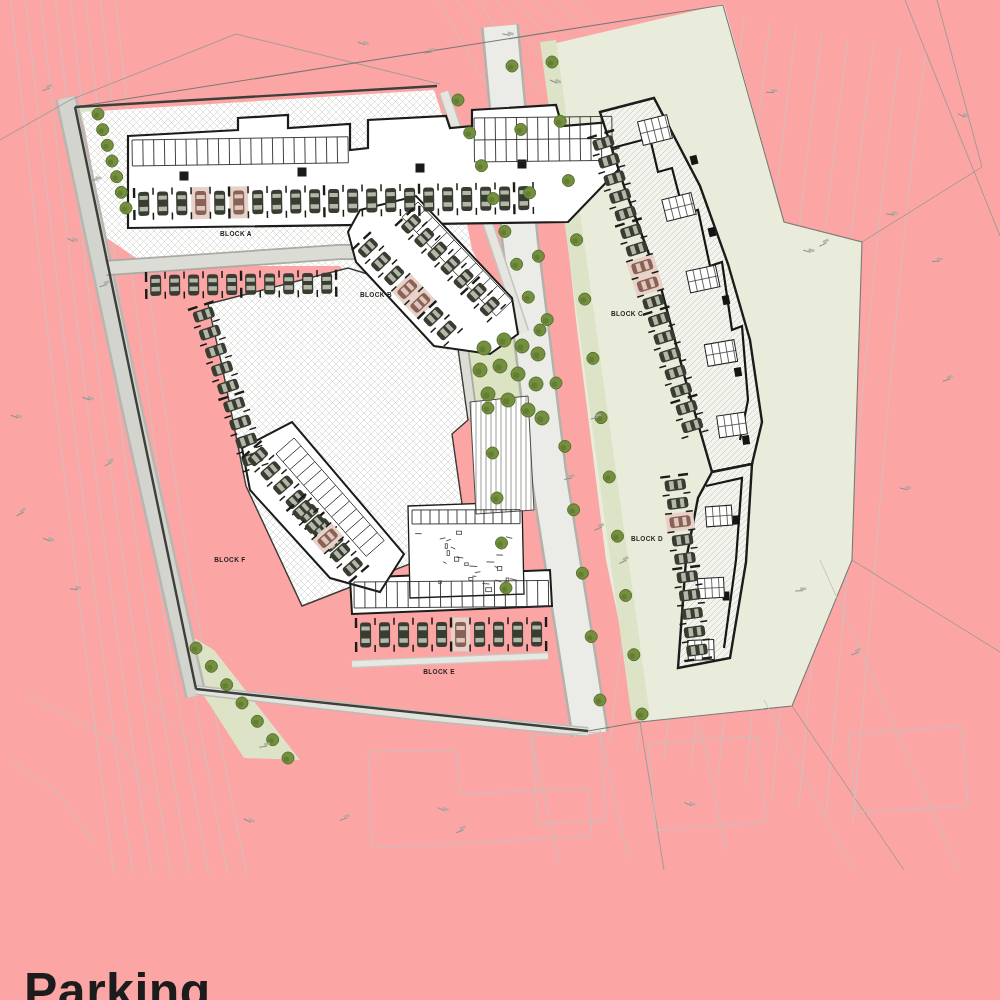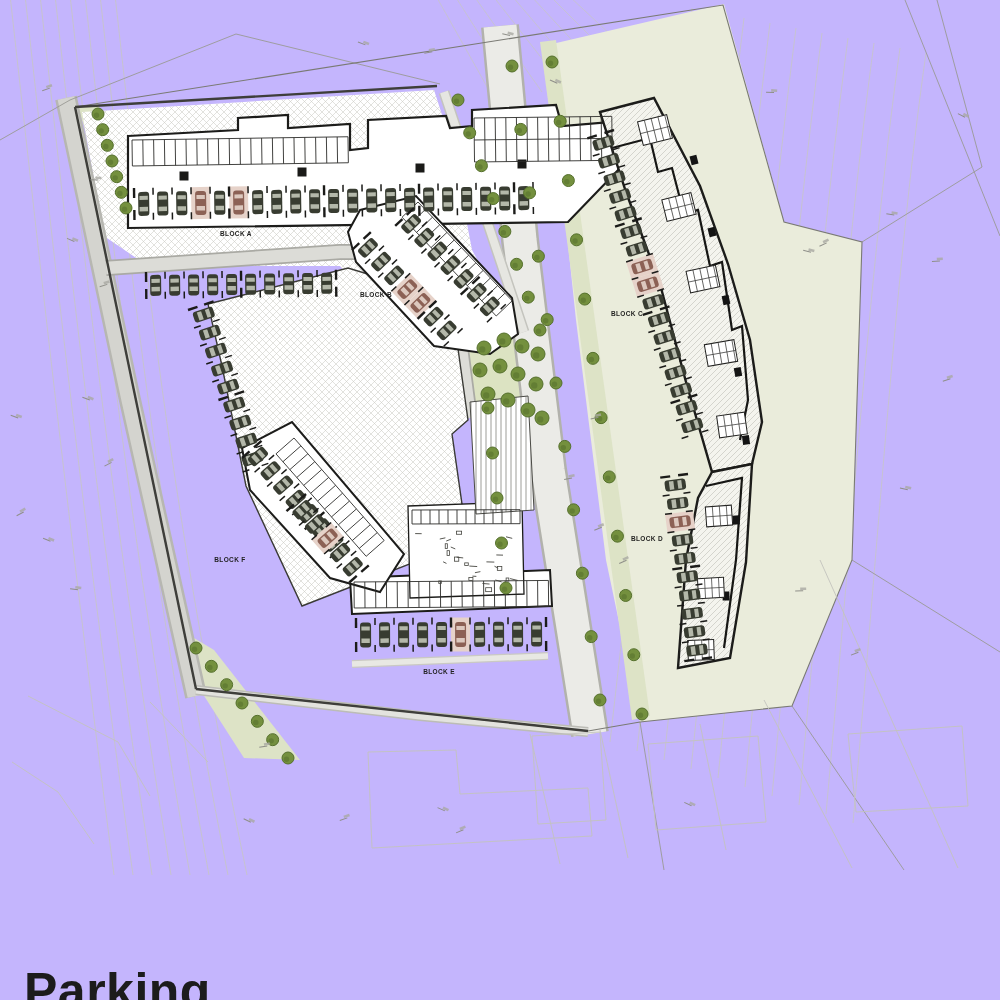--- a/index.html
+++ b/index.html
@@ -1,16 +1,16 @@
 <!DOCTYPE html>
 <html><head>
 <meta charset="utf-8">
 <style>
   html,body{margin:0;padding:0;background:#ffffff;}
-  .canvas{position:relative;width:1000px;height:1000px;background:#c4b5fd;overflow:hidden;
+  .canvas{position:relative;width:1000px;height:1000px;background:#fca5a5;overflow:hidden;
           font-family:"Liberation Sans",sans-serif;}
   svg{position:absolute;left:0;top:0;}
   .blk{font:700 6.5px "Liberation Sans",sans-serif;fill:#1f1f1e;letter-spacing:.35px;text-anchor:middle;}
   .title{position:absolute;left:24px;top:966px;font:700 50px "Liberation Sans",sans-serif;
          color:#1c1c1c;letter-spacing:.5px;line-height:1;}
 </style>
 </head>
 <body>
 
 <div class="canvas">

